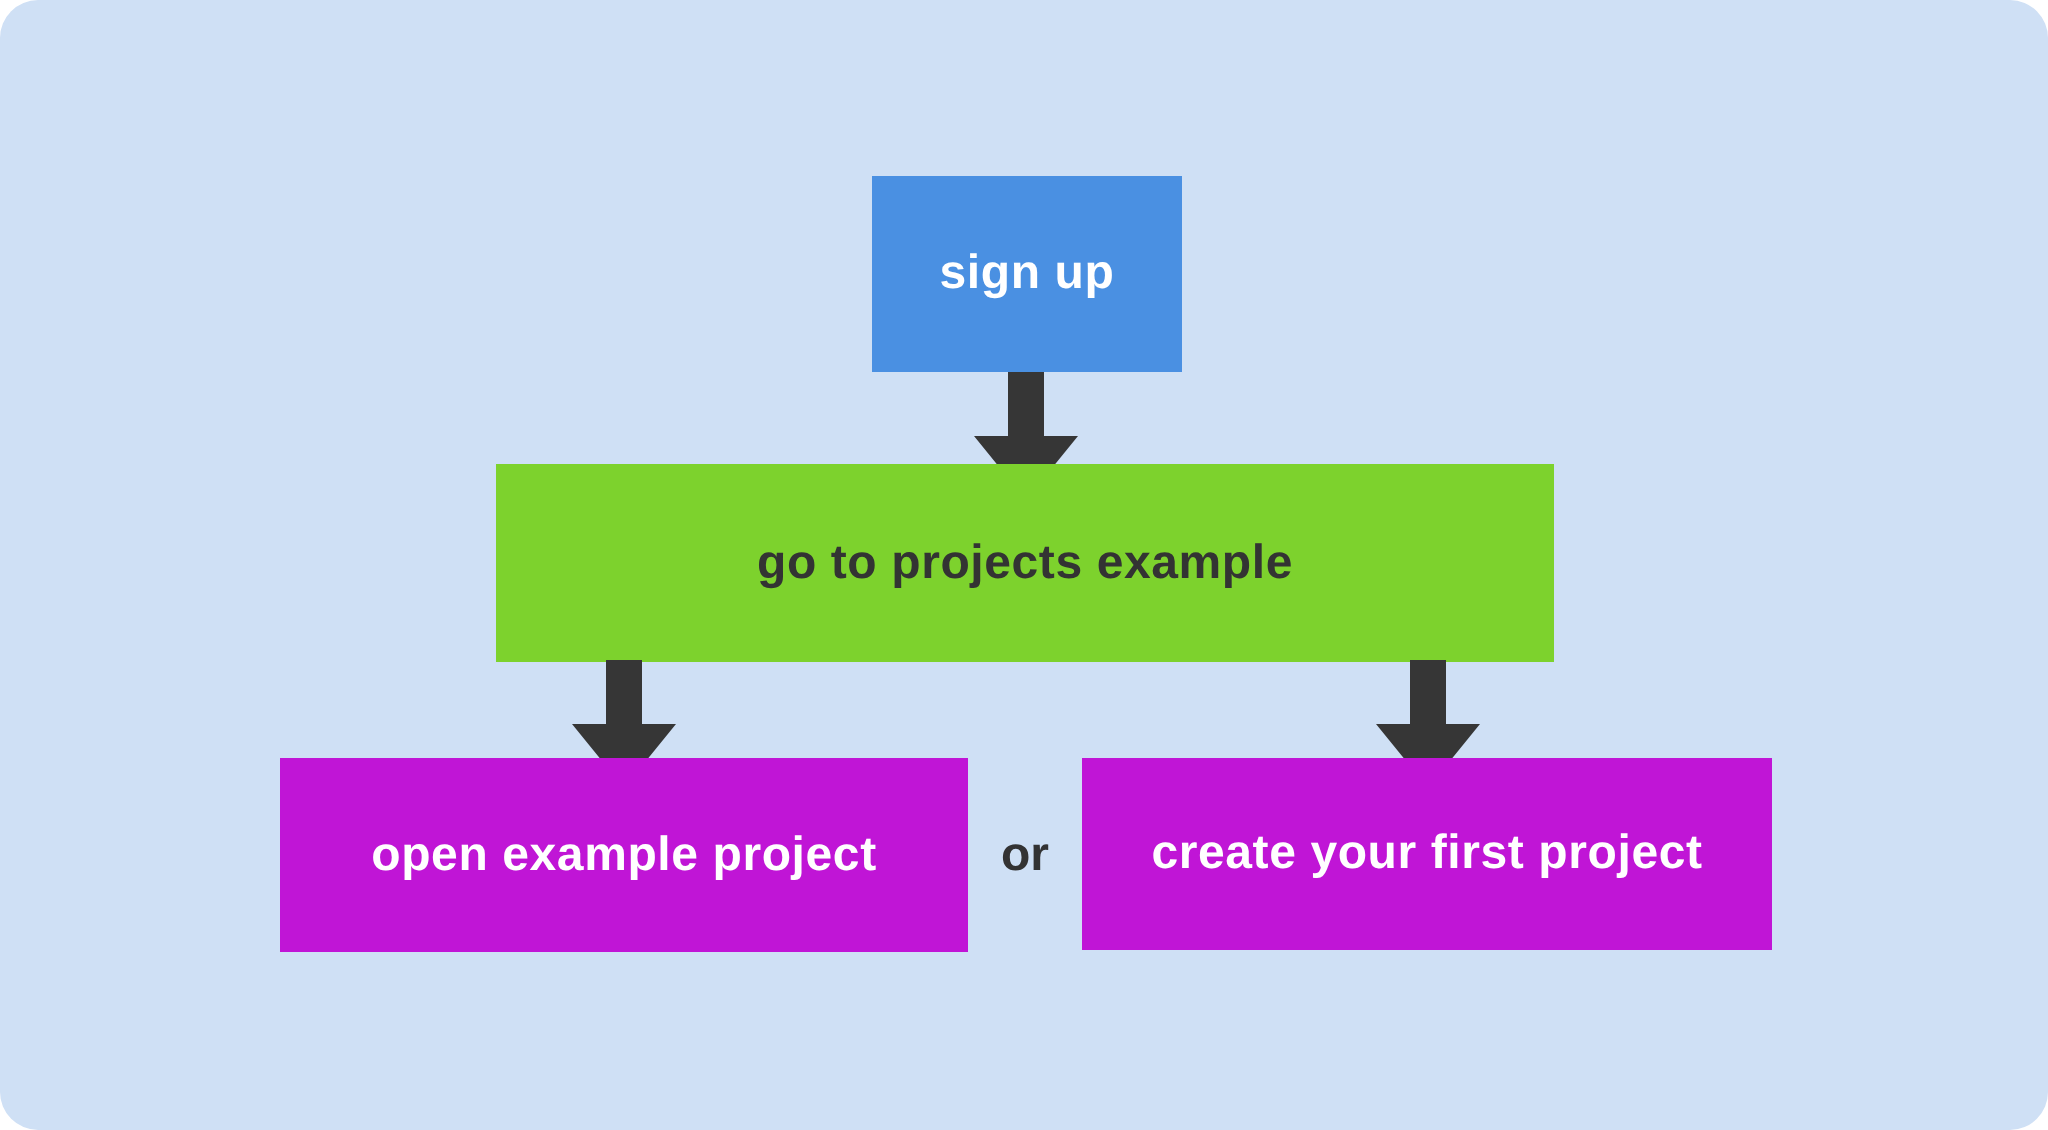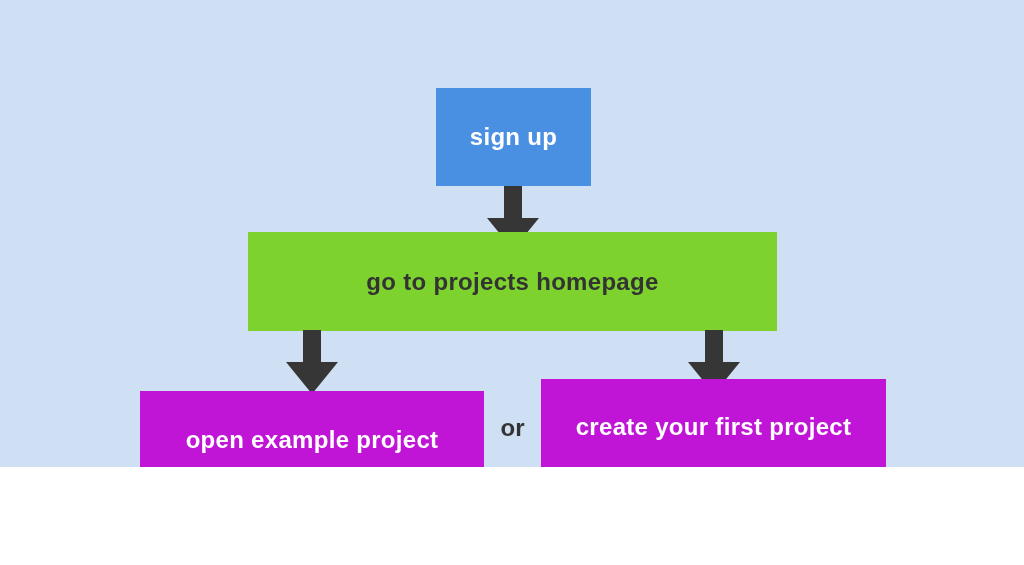--- a/index.html
+++ b/index.html
@@ -2,24 +2,25 @@
 <html style="--canvas-bg: #cfe0f5; --node-blue: #4a90e2; --node-green: #7dd22d; --node-magenta: #c015d6; --arrow-dark: #363636; --text-dark: #333333; --text-light: #ffffff;"><head>
 <meta charset="utf-8">
 <style>
   html, body {
     margin: 0;
     padding: 0;
   }
   .canvas {
     position: relative;
     width: 1024px;
-    height: 467px;
+    height: 565px;
     background: var(--canvas-bg, #cfe0f5);
     font-family: "Liberation Sans", sans-serif;
     overflow: hidden;
+    border-radius: 19px;
   }
   .node {
     position: absolute;
     display: flex;
     align-items: center;
     justify-content: center;
     text-align: center;
   }
   .node-label {
     font-size: 24px;
@@ -34,21 +35,21 @@
     left: 436px; top: 88px;
     width: 155px; height: 98px;
     background: var(--node-blue, #4a90e2);
   }
   .node.green {
     left: 248px; top: 232px;
     width: 529px; height: 99px;
     background: var(--node-green, #7dd22d);
   }
   .node.magenta-left {
-    left: 140px; top: 391px;
+    left: 140px; top: 379px;
     width: 344px; height: 97px;
     background: var(--node-magenta, #c015d6);
     justify-content: center;
   }
   .node.magenta-right {
     left: 541px; top: 379px;
     width: 345px; height: 96px;
     background: var(--node-magenta, #c015d6);
     align-items: center;
   }
@@ -82,21 +83,21 @@
 
   <div class="node blue">
     <span class="node-label light">sign up</span>
   </div>
 
   <svg class="arrow a1" viewBox="0 0 52 64" xmlns="http://www.w3.org/2000/svg">
     <polygon points="17,0 35,0 35,32 52,32 26,64 0,32 17,32"></polygon>
   </svg>
 
   <div class="node green">
-    <span class="node-label dark">go to projects homepage</span>
+    <span class="node-label dark">go to projects example</span>
   </div>
 
   <svg class="arrow a2" viewBox="0 0 52 64" xmlns="http://www.w3.org/2000/svg">
     <polygon points="17,0 35,0 35,32 52,32 26,64 0,32 17,32"></polygon>
   </svg>
 
   <svg class="arrow a3" viewBox="0 0 52 64" xmlns="http://www.w3.org/2000/svg">
     <polygon points="17,0 35,0 35,32 52,32 26,64 0,32 17,32"></polygon>
   </svg>
 

